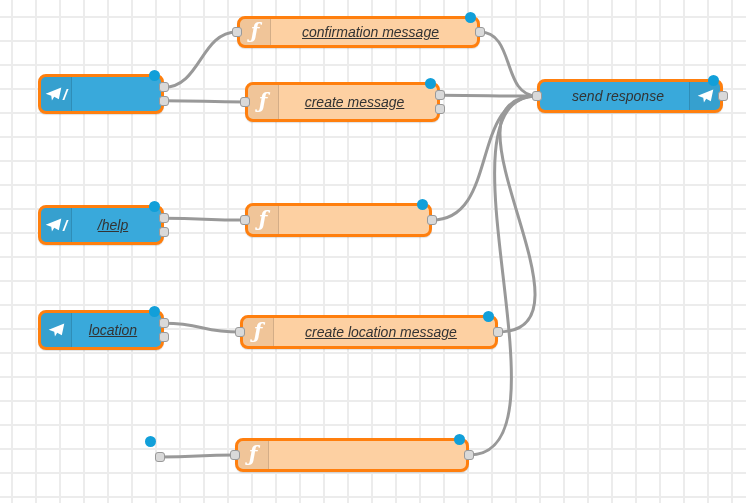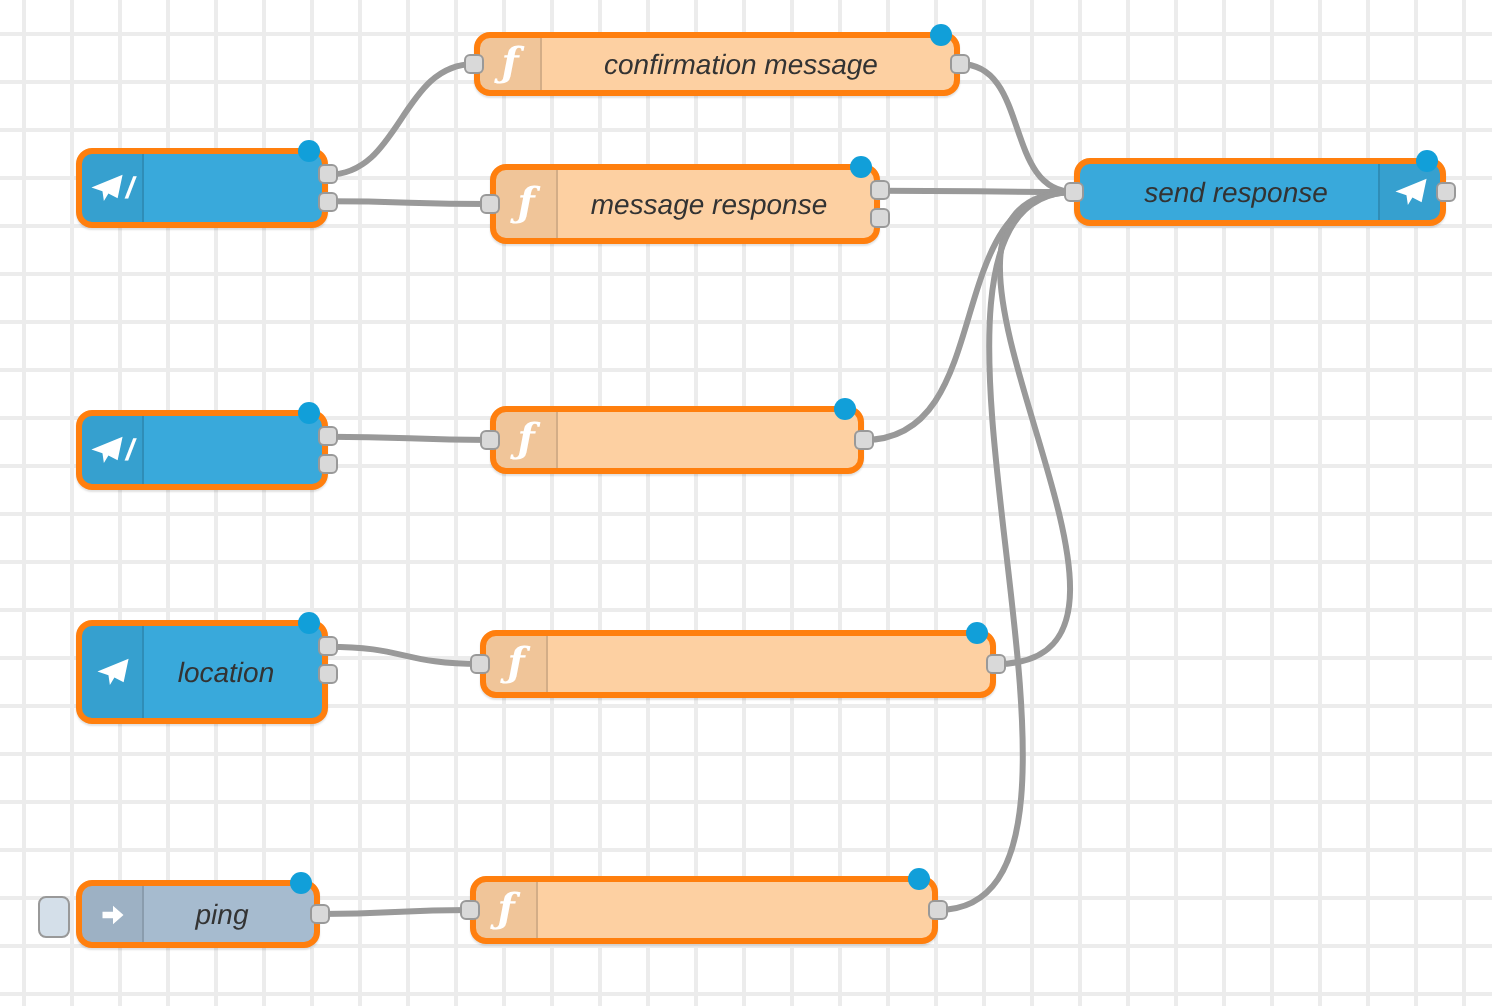--- a/index.html
+++ b/index.html
@@ -26,21 +26,21 @@
     display:flex;align-items:center;justify-content:center;gap:1px;
     background:rgba(0,0,0,0.05);
   }
   .icon-left{left:0;border-right:1px solid rgba(0,0,0,0.12);border-radius:5px 0 0 5px;}
   .icon-right{right:0;border-left:1px solid rgba(0,0,0,0.12);border-radius:0 5px 5px 0;}
   .label{
     position:absolute;top:0;bottom:0;
     display:flex;align-items:center;justify-content:center;
     font-style:italic;font-size:14px;color:#333;white-space:nowrap;
   }
-  .label-left{left:28px;right:4px;}
+  .label-left{left:28px;right:4px;text-decoration:underline;}
   .label-right{left:4px;right:28px;font-style:italic;}
   .port{
     position:absolute;width:10px;height:10px;box-sizing:border-box;
     background:#d9d9d9;border:1px solid #999;border-radius:3px;
     z-index:3;cursor:crosshair;
   }
   .badge{
     position:absolute;width:11px;height:11px;border-radius:50%;
     z-index:4;
   }
@@ -91,21 +91,21 @@
           <span class="slash">/</span>
         </div>
       </div>
       <div class="port" style="left: 159px; top: 82.3333px;"></div>
       <div class="port" style="left: 159px; top: 95.6667px;"></div>
       <div class="badge" style="background: rgb(17, 159, 217); left: 149px; top: 70px;"></div>
       <div class="node" style="left: 245px; top: 82px; width: 195px; height: 40px; background: rgb(253, 208, 162); border-color: rgb(255, 127, 14);">
         <div class="icon-region icon-left">
           <span class="ficon">ƒ</span>
         </div>
-        <div class="label label-left">message response</div>
+        <div class="label label-left">create message</div>
       </div>
       <div class="port" style="left: 435px; top: 90.3333px;"></div>
       <div class="port" style="left: 435px; top: 103.667px;"></div>
       <div class="port" style="left: 240px; top: 97px;"></div>
       <div class="badge" style="background: rgb(17, 159, 217); left: 425px; top: 78px;"></div>
       <div class="node" style="left: 537px; top: 79px; width: 186px; height: 34px; background: rgb(57, 169, 219); border-color: rgb(255, 127, 14);">
         <div class="icon-region icon-right">
           <svg width="17" height="17" viewBox="0 0 24 24">
             <path fill="#fff" d="M23 2 L1 11 L8.8 13.6 L9.8 20.5 L13 15.2 L19.5 18.6 Z"></path>
           </svg>
@@ -115,60 +115,53 @@
       <div class="port" style="left: 718px; top: 91px;"></div>
       <div class="port" style="left: 532px; top: 91px;"></div>
       <div class="badge" style="background: rgb(17, 159, 217); left: 708px; top: 75px;"></div>
       <div class="node" style="left: 38px; top: 205px; width: 126px; height: 40px; background: rgb(57, 169, 219); border-color: rgb(255, 127, 14);">
         <div class="icon-region icon-left">
           <svg width="17" height="17" viewBox="0 0 24 24">
             <path fill="#fff" d="M23 2 L1 11 L8.8 13.6 L9.8 20.5 L13 15.2 L19.5 18.6 Z"></path>
           </svg>
           <span class="slash">/</span>
         </div>
+        <div class="label label-left">/help</div>
       </div>
       <div class="port" style="left: 159px; top: 213.333px;"></div>
       <div class="port" style="left: 159px; top: 226.667px;"></div>
       <div class="badge" style="background: rgb(17, 159, 217); left: 149px; top: 201px;"></div>
       <div class="node" style="left: 245px; top: 203px; width: 187px; height: 34px; background: rgb(253, 208, 162); border-color: rgb(255, 127, 14);">
         <div class="icon-region icon-left">
           <span class="ficon">ƒ</span>
         </div>
       </div>
       <div class="port" style="left: 427px; top: 215px;"></div>
       <div class="port" style="left: 240px; top: 215px;"></div>
       <div class="badge" style="background: rgb(17, 159, 217); left: 417px; top: 199px;"></div>
-      <div class="node" style="left: 38px; top: 310px; width: 126px; height: 52px; background: rgb(57, 169, 219); border-color: rgb(255, 127, 14);">
+      <div class="node" style="left: 38px; top: 310px; width: 126px; height: 40px; background: rgb(57, 169, 219); border-color: rgb(255, 127, 14);">
         <div class="icon-region icon-left">
           <svg width="17" height="17" viewBox="0 0 24 24">
             <path fill="#fff" d="M23 2 L1 11 L8.8 13.6 L9.8 20.5 L13 15.2 L19.5 18.6 Z"></path>
           </svg>
         </div>
         <div class="label label-left">location</div>
       </div>
       <div class="port" style="left: 159px; top: 318.333px;"></div>
       <div class="port" style="left: 159px; top: 331.667px;"></div>
       <div class="badge" style="background: rgb(17, 159, 217); left: 149px; top: 306px;"></div>
       <div class="node" style="left: 240px; top: 315px; width: 258px; height: 34px; background: rgb(253, 208, 162); border-color: rgb(255, 127, 14);">
         <div class="icon-region icon-left">
           <span class="ficon">ƒ</span>
         </div>
+        <div class="label label-left">create location message</div>
       </div>
       <div class="port" style="left: 493px; top: 327px;"></div>
       <div class="port" style="left: 235px; top: 327px;"></div>
       <div class="badge" style="background: rgb(17, 159, 217); left: 483px; top: 311px;"></div>
-      <div class="node" style="left: 38px; top: 440px; width: 122px; height: 34px; background: rgb(166, 187, 207); border-color: rgb(255, 127, 14);">
-        <div class="icon-region icon-left">
-          <svg width="15" height="15" viewBox="0 0 20 20">
-            <path fill="#fff" d="M3 7.8 L10 7.8 L10 3.8 L17 10 L10 16.2 L10 12.2 L3 12.2 Z"></path>
-          </svg>
-        </div>
-        <div class="label label-left">ping</div>
-        <div class="inject-btn"></div>
-      </div>
       <div class="port" style="left: 155px; top: 452px;"></div>
       <div class="badge" style="background: rgb(17, 159, 217); left: 145px; top: 436px;"></div>
       <div class="node" style="left: 235px; top: 438px; width: 234px; height: 34px; background: rgb(253, 208, 162); border-color: rgb(255, 127, 14);">
         <div class="icon-region icon-left">
           <span class="ficon">ƒ</span>
         </div>
       </div>
       <div class="port" style="left: 464px; top: 450px;"></div>
       <div class="port" style="left: 230px; top: 450px;"></div>
       <div class="badge" style="background: rgb(17, 159, 217); left: 454px; top: 434px;"></div>

